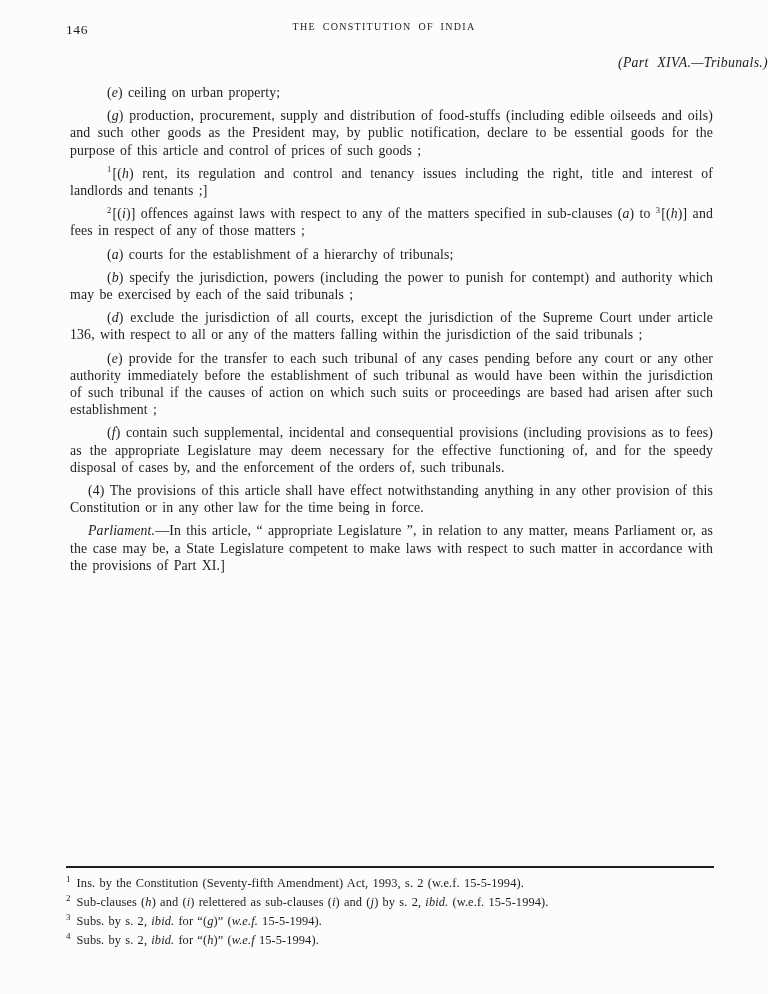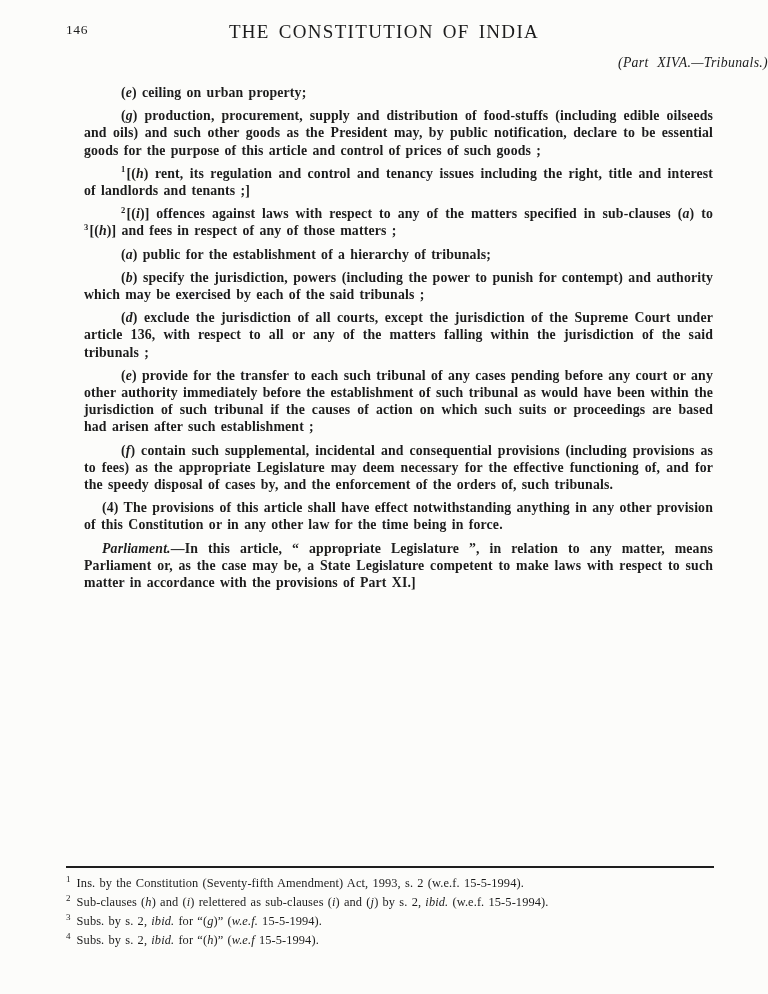--- a/index.html
+++ b/index.html
@@ -24,42 +24,42 @@
   .pageno {
     position: absolute;
     left: 66px;
     top: 1px;
     font-size: 13.5px;
     letter-spacing: 0.6px;
   }
   .title {
     margin: 0;
     text-align: center;
-    font-size: 19px;
+    font-size: 10px;
     font-weight: 400;
     letter-spacing: 1.3px;
     word-spacing: 3px;
   }
   .subtitle {
     text-align: right;
     font-style: italic;
     font-size: 13.8px;
     margin-top: 16px;
     word-spacing: 5px;
     letter-spacing: 0.3px;
   }
   .body-text {
     margin: 13px 55px 0 66px;
     text-align: justify;
     font-size: 13.8px;
     line-height: 17.2px;
     letter-spacing: 0.15px;
     word-spacing: 1.6px;
   }
-  p.para { margin: 0 0 6px 18px; font-weight: bold; }
+  p.para { margin: 0 0 6px 4px; }
   p.clause { text-indent: 18px; }
   p.sub { text-indent: 37px; }
   .it { font-style: italic; }
   sup.s {
     font-size: 0.62em;
     vertical-align: super;
     line-height: 0;
     margin-right: 1px;
   }
   .footnotes {
@@ -94,21 +94,21 @@
     <span class="pageno">146</span>
     <h1 class="title">THE CONSTITUTION OF INDIA</h1>
   </div>
   <div class="subtitle">(Part XIVA.—Tribunals.)</div>
 
   <div class="body-text">
       <p class="para sub"><span>(</span><span class="it">e</span><span>) ceiling on urban property;</span></p>
       <p class="para sub"><span>(</span><span class="it">g</span><span>) production, procurement, supply and distribution of food-stuffs (including edible oilseeds and oils) and such other goods as the President may, by public notification, declare to be essential goods for the purpose of this article and control of prices of such goods ;</span></p>
       <p class="para sub"><sup class="s">1</sup><span>[(</span><span class="it">h</span><span>) rent, its regulation and control and tenancy issues including the right, title and interest of landlords and tenants ;]</span></p>
       <p class="para sub"><sup class="s">2</sup><span>[(</span><span class="it">i</span><span>)] offences against laws with respect to any of the matters specified in sub-clauses (</span><span class="it">a</span><span>) to </span><sup class="s">3</sup><span>[(</span><span class="it">h</span><span>)] and fees in respect of any of those matters ;</span></p>
-      <p class="para sub"><span>(</span><span class="it">a</span><span>) public for the establishment of a hierarchy of tribunals;</span></p>
+      <p class="para sub"><span>(</span><span class="it">a</span><span>) courts for the establishment of a hierarchy of tribunals;</span></p>
       <p class="para sub"><span>(</span><span class="it">b</span><span>) specify the jurisdiction, powers (including the power to punish for contempt) and authority which may be exercised by each of the said tribunals ;</span></p>
       <p class="para sub"><span>(</span><span class="it">d</span><span>) exclude the jurisdiction of all courts, except the jurisdiction of the Supreme Court under article 136, with respect to all or any of the matters falling within the jurisdiction of the said tribunals ;</span></p>
       <p class="para sub"><span>(</span><span class="it">e</span><span>) provide for the transfer to each such tribunal of any cases pending before any court or any other authority immediately before the establishment of such tribunal as would have been within the jurisdiction of such tribunal if the causes of action on which such suits or proceedings are based had arisen after such establishment ;</span></p>
       <p class="para sub"><span>(</span><span class="it">f</span><span>) contain such supplemental, incidental and consequential provisions (including provisions as to fees) as the appropriate Legislature may deem necessary for the effective functioning of, and for the speedy disposal of cases by, and the enforcement of the orders of, such tribunals.</span></p>
       <p class="para clause"><span>(4) The provisions of this article shall have effect notwithstanding anything in any other provision of this Constitution or in any other law for the time being in force.</span></p>
       <p class="para clause"><span class="it">Parliament.</span><span>—In this article, “ appropriate Legislature ”, in relation to any matter, means Parliament or, as the case may be, a State Legislature competent to make laws with respect to such matter in accordance with the provisions of Part XI.]</span></p>
     </div>
 
   <div class="footnotes">
     <div class="fn-rule"></div>

